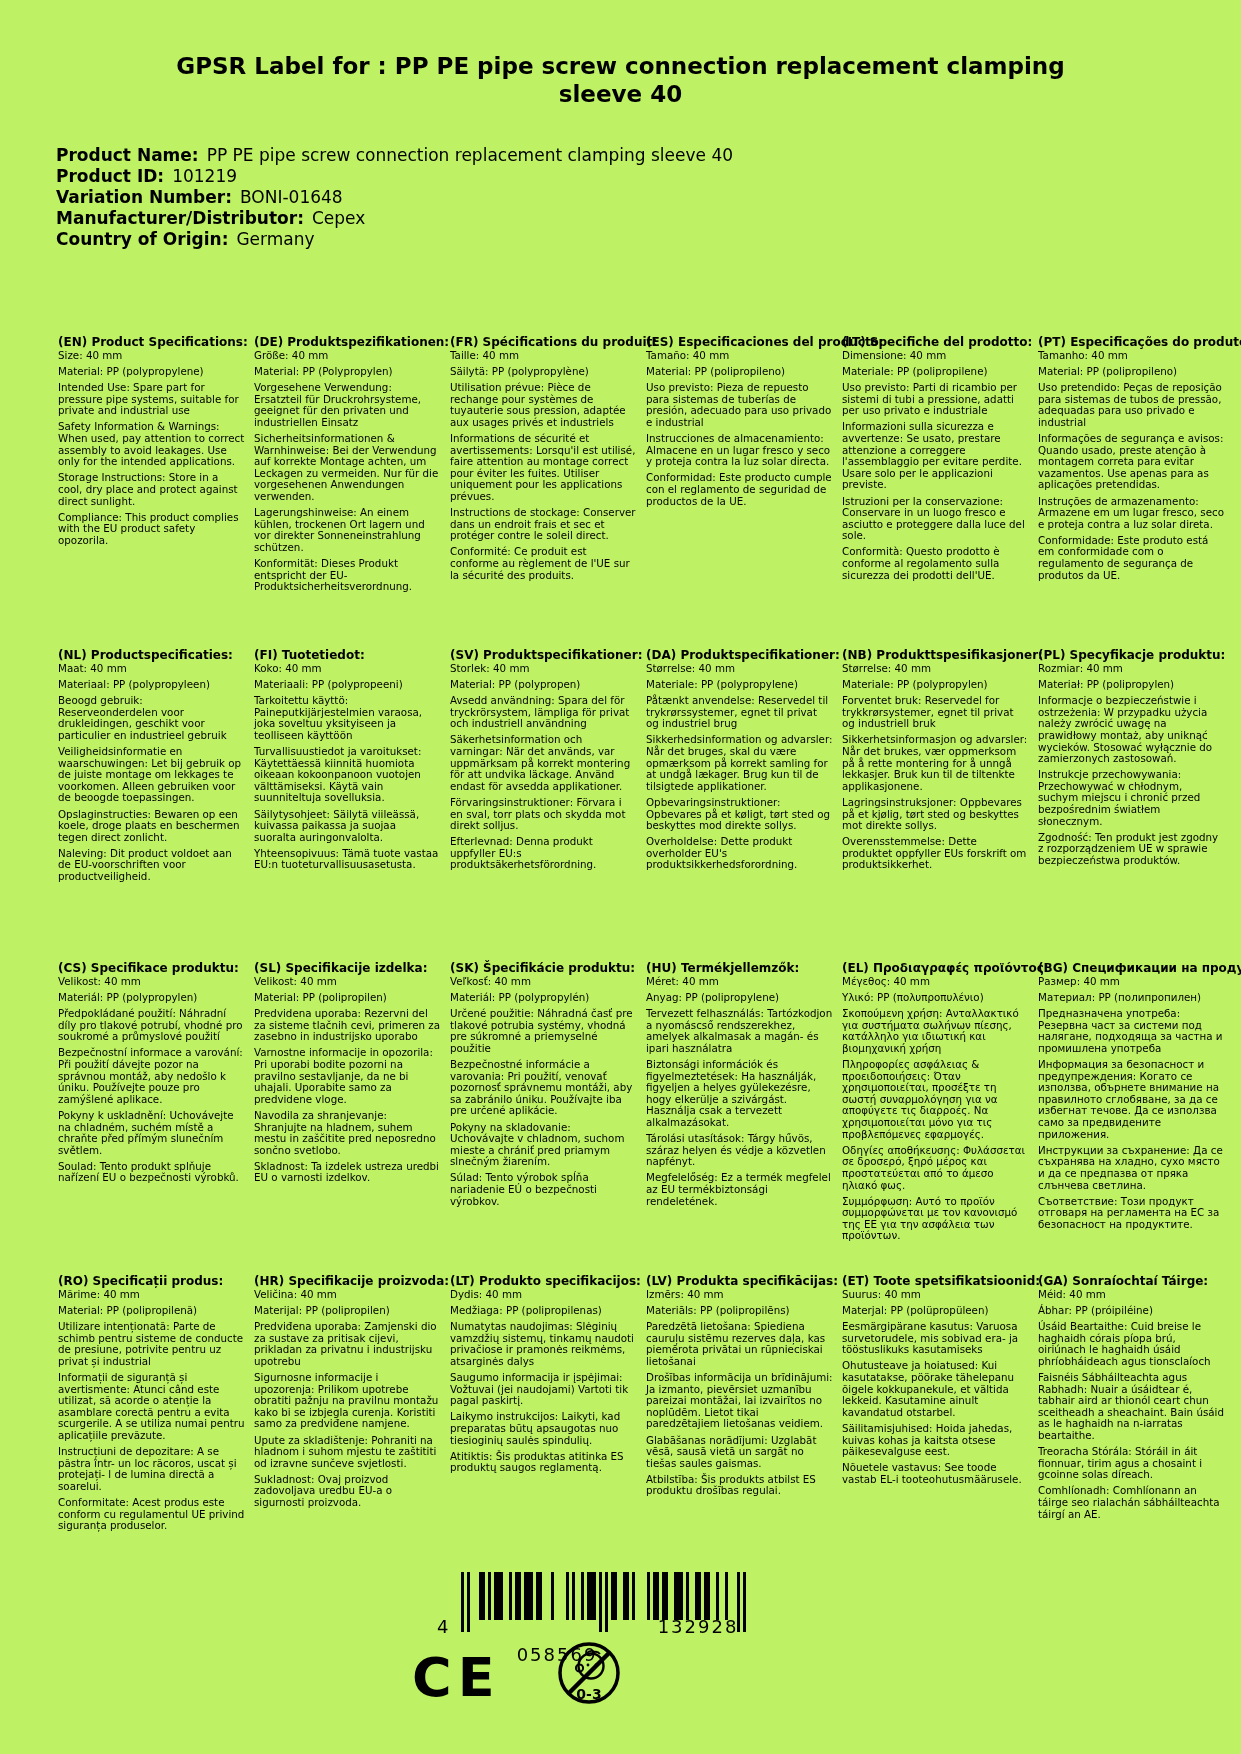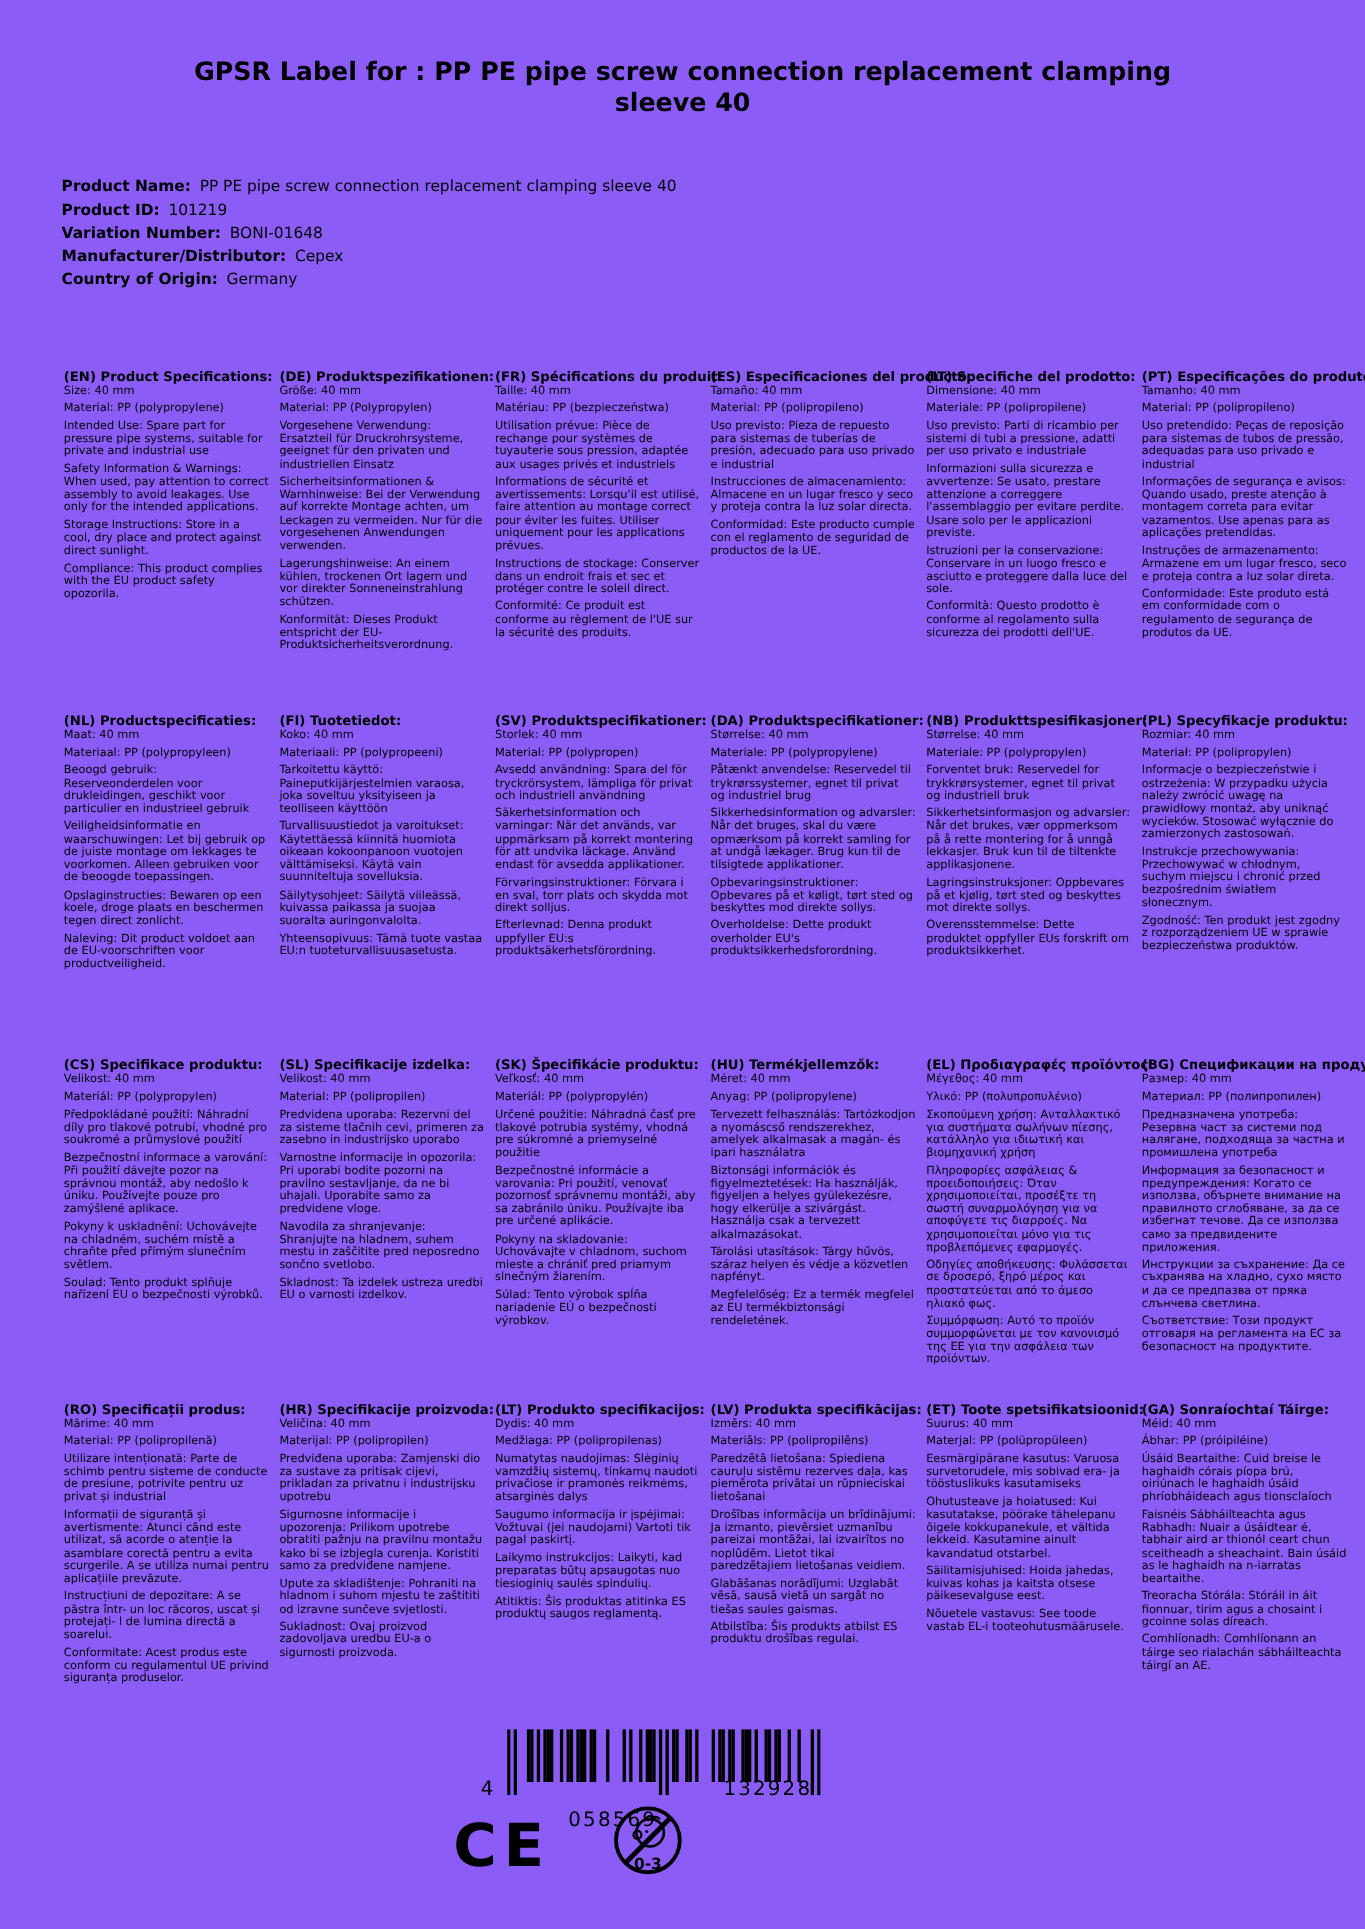--- a/index.html
+++ b/index.html
@@ -1,22 +1,22 @@
 <!DOCTYPE html>
 <html><head>
 <meta charset="utf-8">
 <style>
   * { margin:0; padding:0; box-sizing:border-box; }
   html,body { background:#ffffff; }
-  .page { position:relative; width:1241px; height:1754px; background:#8b5cf6;
+  .page { position:relative; width:1241px; height:1754px; background:#bef264;
           font-family:"DejaVu Sans", sans-serif; color:#000; overflow:hidden; }
   .title { position:absolute; top:52px; left:150px; width:941px; text-align:center;
            font-size:23px; font-weight:bold; line-height:28px; }
-  .product-info { position:absolute; top:160px; left:56px; right:40px;
-                  font-size:14px; line-height:21px; }
+  .product-info { position:absolute; top:145px; left:56px; right:40px;
+                  font-size:17px; line-height:21px; }
   .product-info .row .label { font-weight:bold; }
   .product-info .row .value { margin-left:8px; }
   .spec-grid { position:absolute; top:336px; left:58px; width:1167px;
                display:grid; grid-template-columns:repeat(6,187px); column-gap:9px;
                grid-auto-rows:313px; }
   .spec { overflow:visible; }
   .spec h3 { font-size:12px; font-weight:bold; line-height:13px; margin:0 0 1px 0;
              white-space:nowrap; }
   .spec p { font-size:10.3px; line-height:11.6px; margin:0 0 4.5px 0; }
   .barcode { position:absolute; left:437px; top:1572px; width:312px; height:70px; }
@@ -59,21 +59,21 @@
         <p>Größe: 40 mm</p>
         <p>Material: PP (Polypropylen)</p>
         <p>Vorgesehene Verwendung: Ersatzteil für Druckrohrsysteme, geeignet für den privaten und industriellen Einsatz</p>
         <p>Sicherheitsinformationen &amp; Warnhinweise: Bei der Verwendung auf korrekte Montage achten, um Leckagen zu vermeiden. Nur für die vorgesehenen Anwendungen verwenden.</p>
         <p>Lagerungshinweise: An einem kühlen, trockenen Ort lagern und vor direkter Sonneneinstrahlung schützen.</p>
         <p>Konformität: Dieses Produkt entspricht der EU-Produktsicherheitsverordnung.</p>
       </article>
       <article class="spec">
         <h3>(FR) Spécifications du produit:</h3>
         <p>Taille: 40 mm</p>
-        <p>Matériau: PP (bezpieczeństwa)</p>
+        <p>Säilytä: PP (polypropylène)</p>
         <p>Utilisation prévue: Pièce de rechange pour systèmes de tuyauterie sous pression, adaptée aux usages privés et industriels</p>
         <p>Informations de sécurité et avertissements: Lorsqu'il est utilisé, faire attention au montage correct pour éviter les fuites. Utiliser uniquement pour les applications prévues.</p>
         <p>Instructions de stockage: Conserver dans un endroit frais et sec et protéger contre le soleil direct.</p>
         <p>Conformité: Ce produit est conforme au règlement de l'UE sur la sécurité des produits.</p>
       </article>
       <article class="spec">
         <h3>(ES) Especificaciones del producto:</h3>
         <p>Tamaño: 40 mm</p>
         <p>Material: PP (polipropileno)</p>
         <p>Uso previsto: Pieza de repuesto para sistemas de tuberías de presión, adecuado para uso privado e industrial</p>

